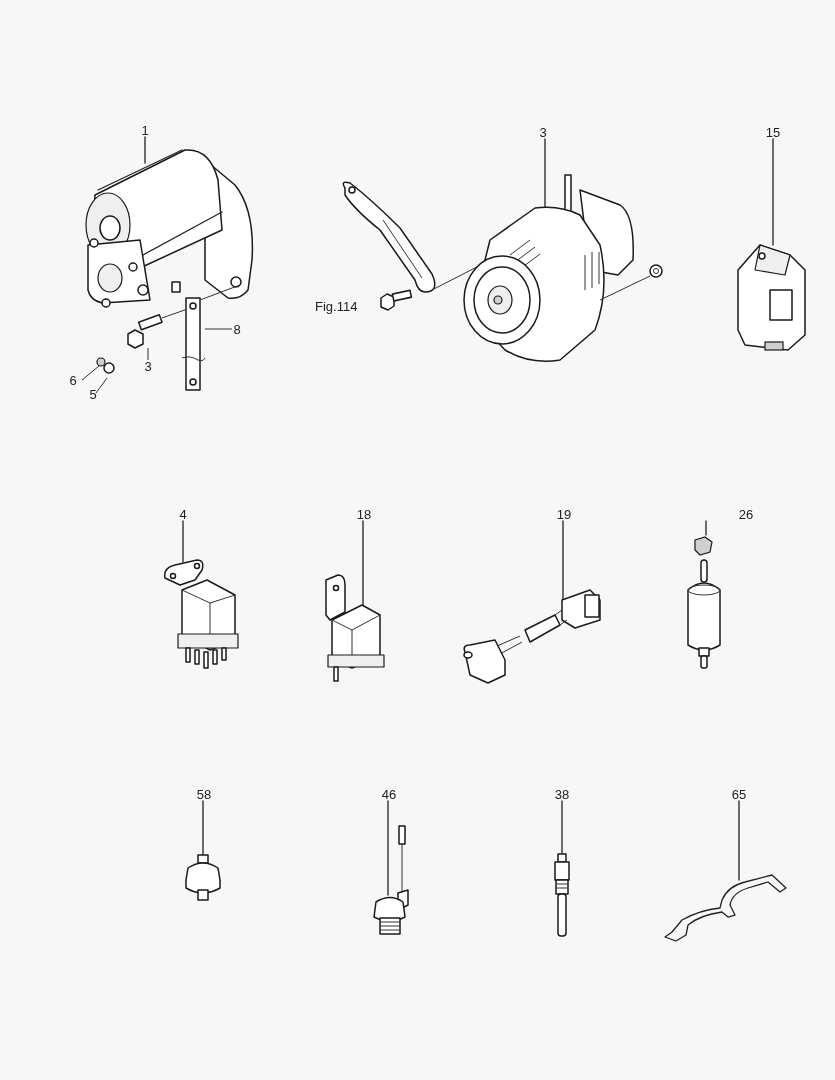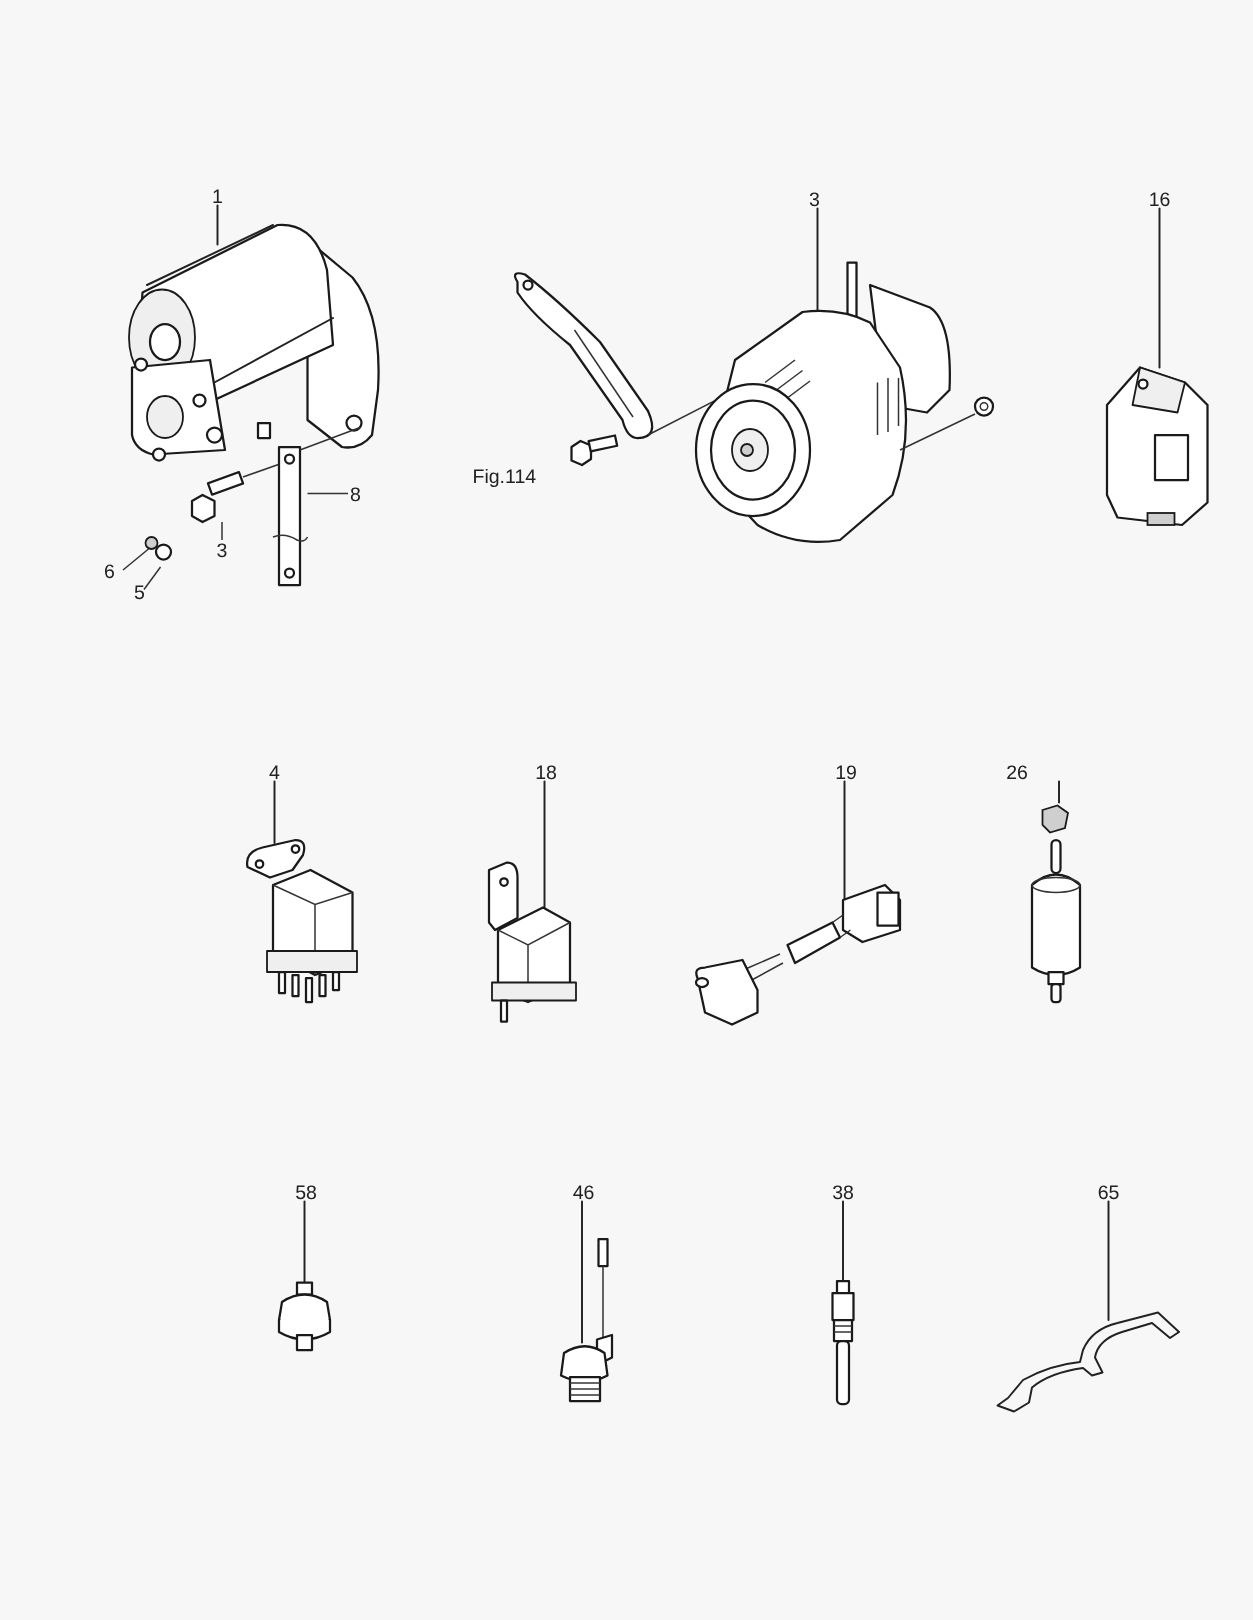--- a/index.html
+++ b/index.html
@@ -209,23 +209,23 @@
   </g>
 </svg>
 
   
   <span class="label" style="left:145px;top:124px">1</span>
   <span class="label" style="left:148px;top:360px">3</span>
   <span class="label" style="left:93px;top:388px">5</span>
   <span class="label" style="left:73px;top:374px">6</span>
   <span class="label" style="left:237px;top:323px">8</span>
   <span class="label" style="left:543px;top:126px">3</span>
-  <span class="label" style="left:773px;top:126px">16</span>
+  <span class="label" style="left:773px;top:126px">15</span>
   <span class="label" style="left:183px;top:508px">4</span>
   <span class="label" style="left:364px;top:508px">18</span>
   <span class="label" style="left:564px;top:508px">19</span>
-  <span class="label" style="left:678px;top:508px">26</span>
+  <span class="label" style="left:746px;top:508px">26</span>
   <span class="label" style="left:204px;top:788px">58</span>
   <span class="label" style="left:389px;top:788px">46</span>
   <span class="label" style="left:562px;top:788px">38</span>
   <span class="label" style="left:739px;top:788px">65</span>
-  <span class="label left" style="left:315px;top:311px">Fig.114</span>
+  <span class="label left" style="left:315px;top:300px">Fig.114</span>
 </div>
 
 </body></html>

